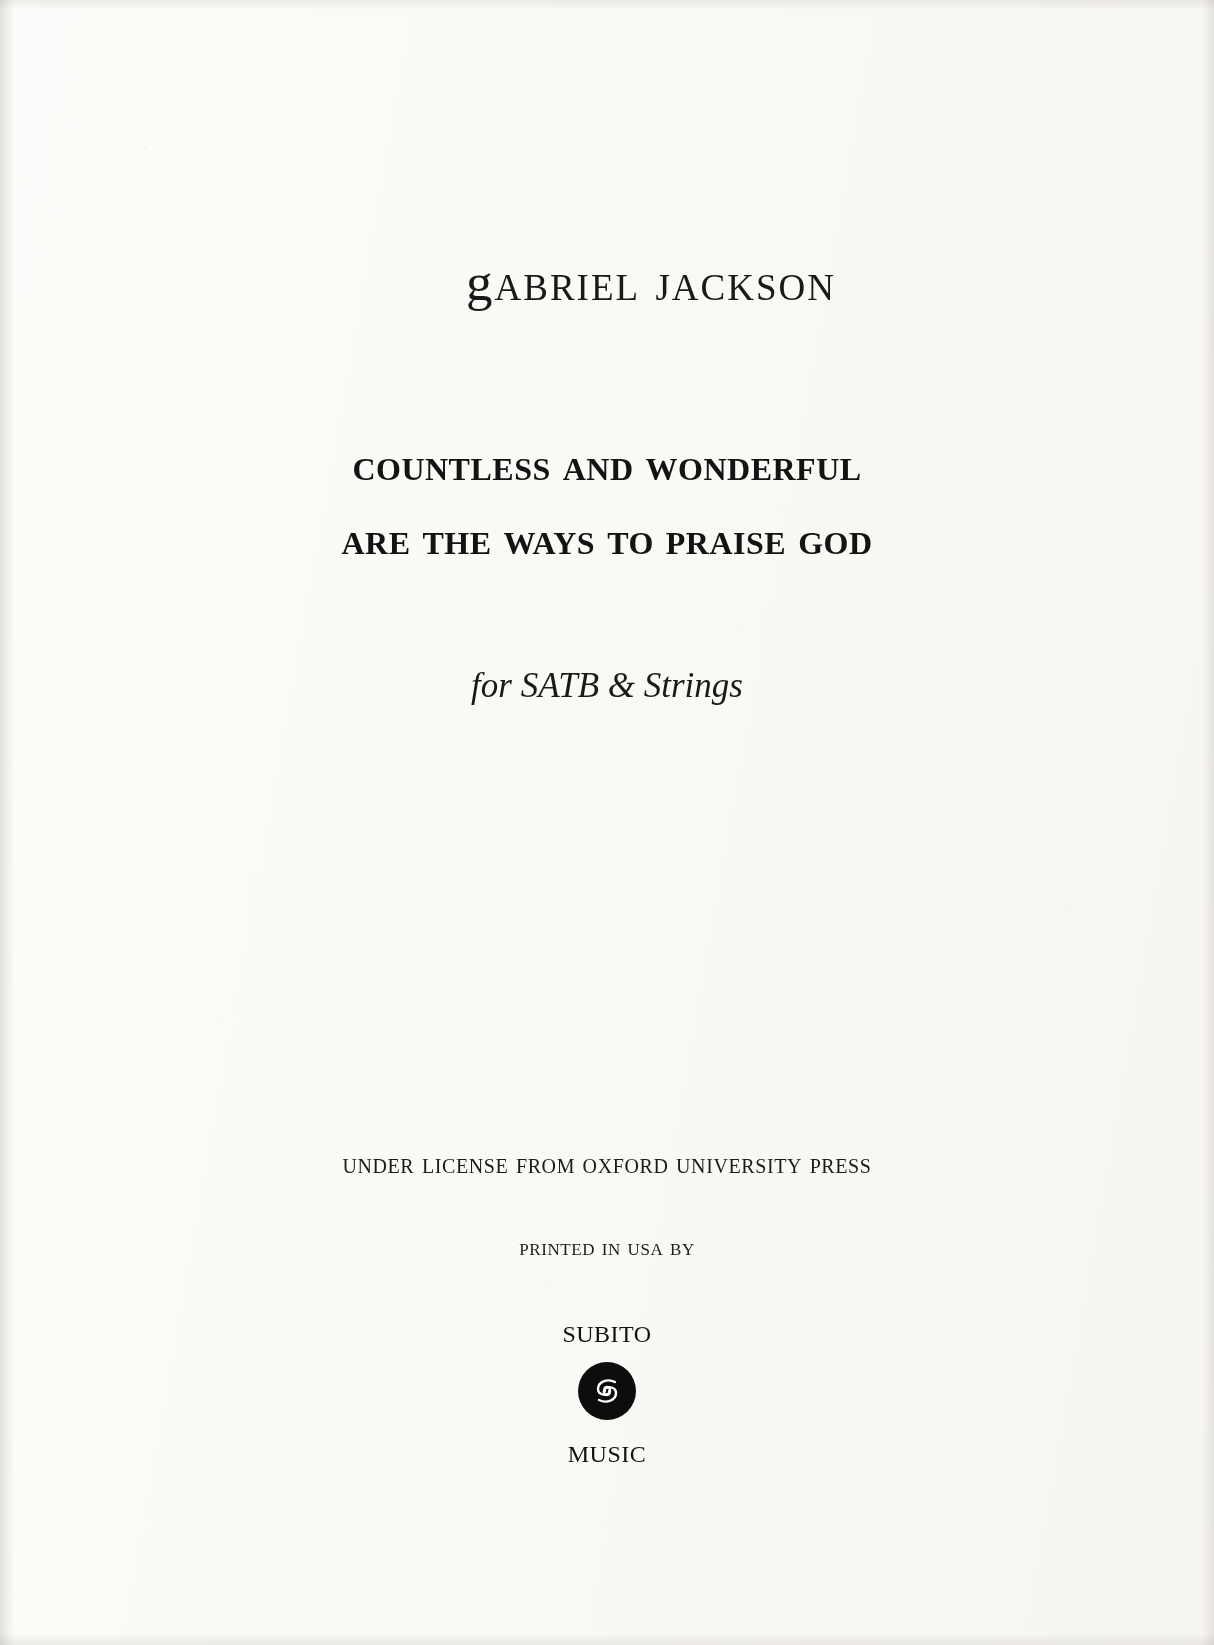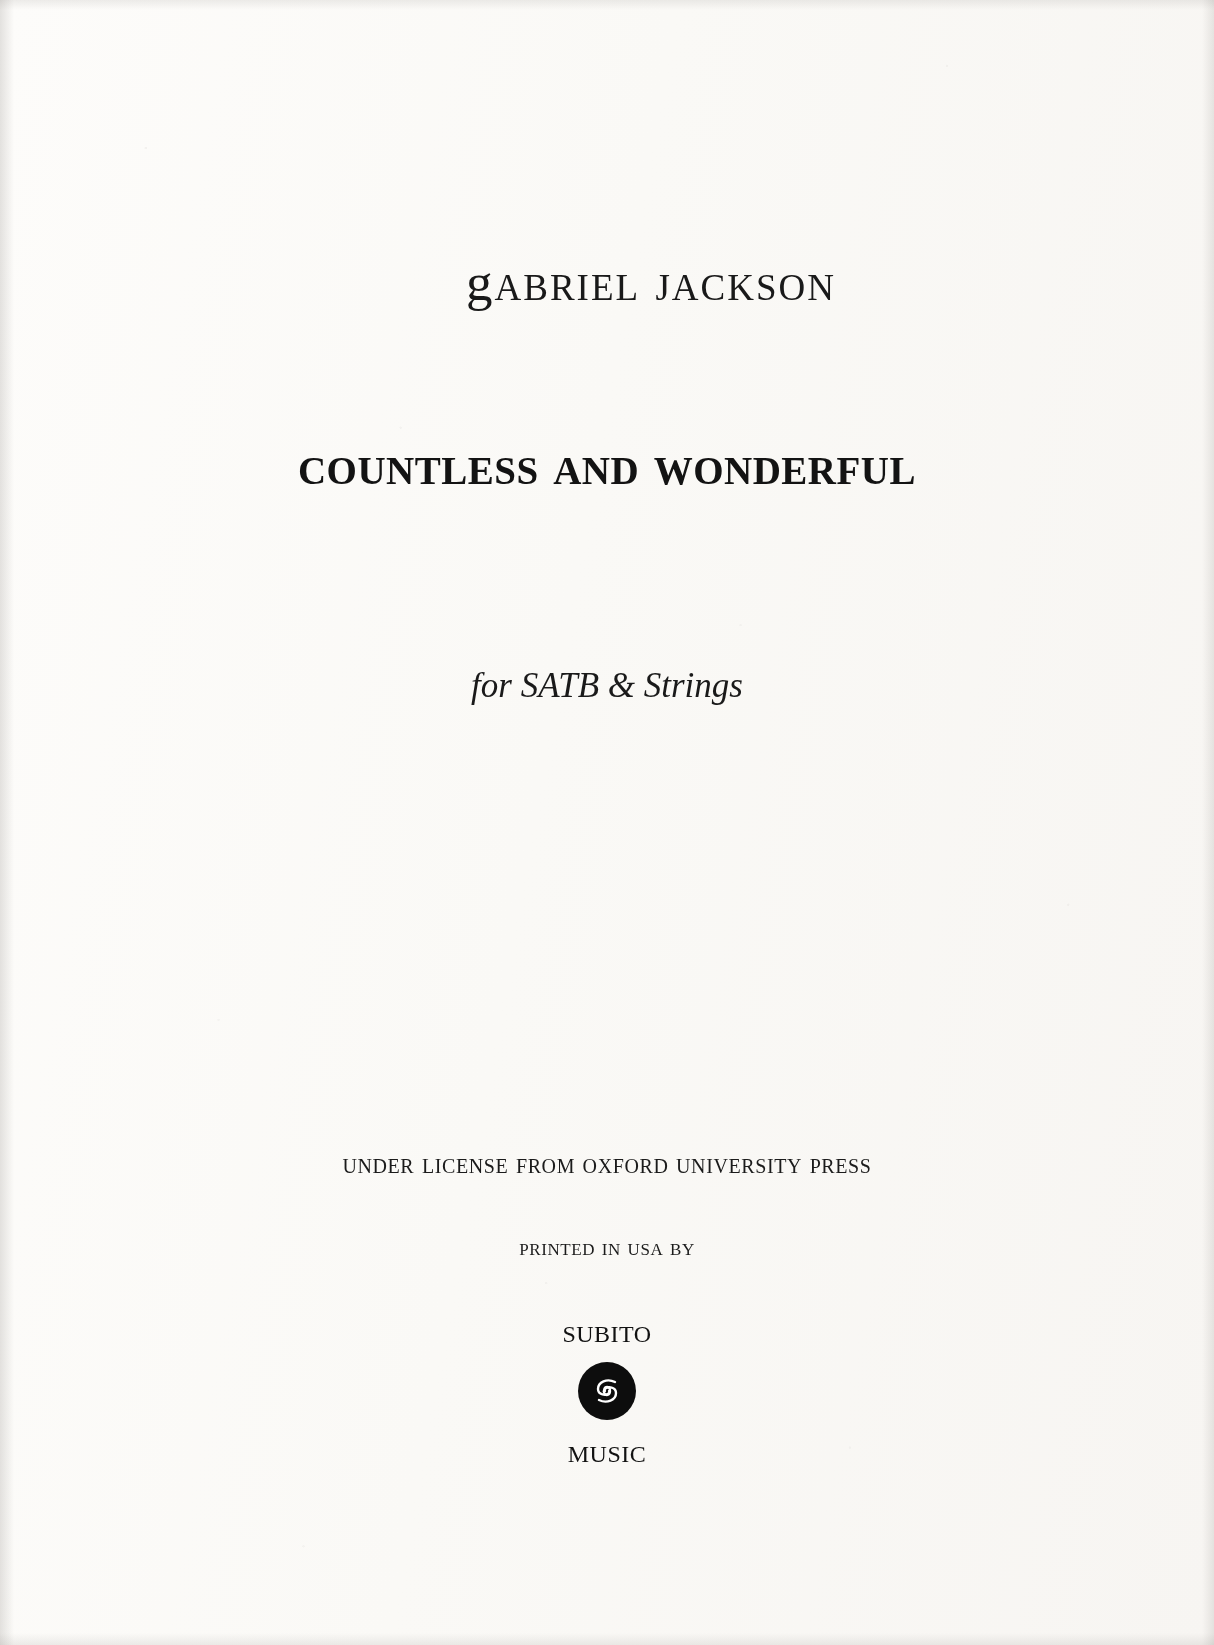--- a/index.html
+++ b/index.html
@@ -94,21 +94,21 @@
   }
   .composer::first-letter { font-variant: normal; }
 
   .title {
     position: absolute;
     top: 428px;
     left: 0;
     width: 100%;
     font-family: "Liberation Serif", serif;
     font-weight: 700;
-    font-size: 56px;
+    font-size: 46px;
     line-height: 74px;
     font-variant: small-caps;
     text-transform: lowercase;
     letter-spacing: 0.5px;
     color: #131313;
   }
 
   .subtitle {
     position: absolute;
     top: 666px;
@@ -189,20 +189,21 @@
   <div class="edge-top"></div>
   <div class="edge-right"></div>
   <div class="edge-bottom"></div>
 
   <div class="content">
 
     <div class="composer">Gabriel Jackson</div>
 
     <div class="title">
       <div>Countless and Wonderful</div>
+      <div>are the Ways to Praise God</div>
     </div>
 
     <div class="subtitle">for SATB &amp; Strings</div>
 
     <div class="credits">
       <span class="line">under license from Oxford University Press</span>
     </div>
 
     <div class="printed">Printed in USA by</div>
 

